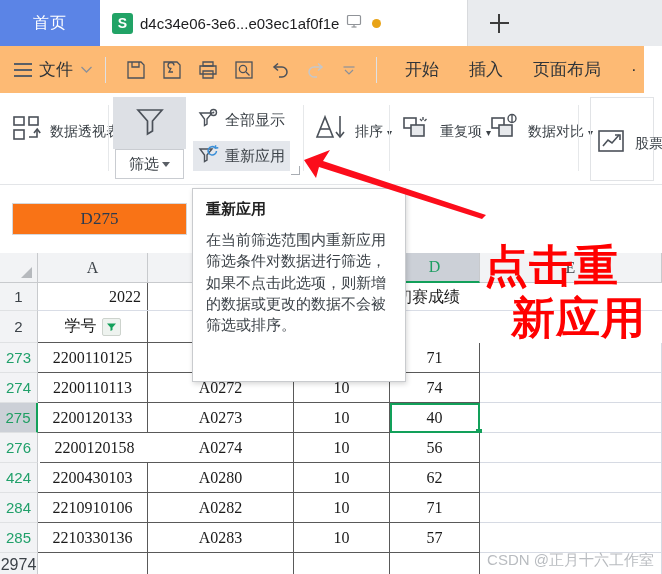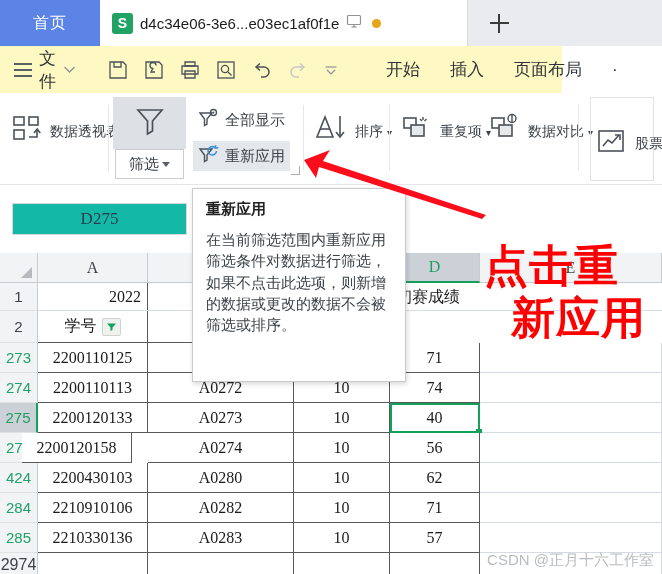--- a/index.html
+++ b/index.html
@@ -51,22 +51,22 @@
   }
   .plus-h { position: absolute; width: 19px; height: 2px; background: #3c3c3c; }
   .plus-v { position: absolute; width: 2px; height: 19px; background: #3c3c3c; }
   .tabbar-rest {
     position: absolute; left: 530px; top: 0; width: 132px; height: 46px;
     background: #e9ebee;
   }
 
   
   .menurow {
-    position: absolute; left: 0; top: 46px; width: 562px; height: 47px;
-    background: #fef9c3;
+    position: absolute; left: 0; top: 46px; width: 644px; height: 47px;
+    background: #fdba74;
     display: flex; align-items: center;
   }
   .hamburger { margin-left: 14px; display: flex; flex-direction: column; gap: 4px; }
   .hamburger i { display: block; width: 18px; height: 2px; background: #5a5f66; }
   .file-label { margin-left: 7px; font-size: 17px; color: #2f3439; }
   .chev { margin-left: 7px; color: #8b9099; font-size: 12px; }
   .vsep { width: 1px; height: 26px; background: #dfe1e5; margin: 0 12px; }
   .qicon { margin: 0 7px; display: flex; align-items: center; }
   .rtabs { display: flex; align-items: center; gap: 30px; margin-left: 16px; }
   .rtab { font-size: 17px; color: #2f3439; white-space: nowrap; }
@@ -116,21 +116,21 @@
     border-right: 1px solid #a9adb3; border-bottom: 1px solid #a9adb3;
   }
 
   
   .namerow {
     position: absolute; left: 0; top: 185px; width: 662px; height: 68px;
     background: #ffffff;
   }
   .namebox {
     position: absolute; left: 12px; top: 18px; width: 175px; height: 32px;
-    border: 1px solid #d5d7da; background: #14b8a6;
+    border: 1px solid #d5d7da; background: #f97316;
     display: flex; align-items: center; justify-content: center;
     font-family: "Liberation Serif", "DejaVu Serif", serif;
     font-size: 17px; color: #2b3a50;
   }
 
   
   .sheet { position: absolute; left: 0; top: 253px; width: 662px; height: 321px; background: #fff; }
 
   .corner {
     position: absolute; left: 0; top: 0; width: 38px; height: 30px;
@@ -536,21 +536,21 @@
       </div>
     <div class="cell c" style="left:294px; top:150px; width:96px; height:30px;">
         <span>10</span>
       </div>
     <div class="cell c" style="left:390px; top:150px; width:90px; height:30px;">
         <span>40</span>
       </div>
     <div class="cell light" style="left:480px; top:150px; width:182px; height:30px;"></div>
     <div class="selbox" style="left:390px; top:150px; width:90px; height:30px;"></div>
 
-    <div class="cell c" style="left:22px; top:180px; width:110px; height:30px;text-align:center;">
+    <div class="cell c" style="left:40px; top:180px; width:110px; height:30px;text-align:center;">
         <span>2200120158</span>
       </div>
     <div class="cell c" style="left:148px; top:180px; width:146px; height:30px;">
         <span>A0274</span>
       </div>
     <div class="cell c" style="left:294px; top:180px; width:96px; height:30px;">
         <span>10</span>
       </div>
     <div class="cell c" style="left:390px; top:180px; width:90px; height:30px;">
         <span>56</span>

